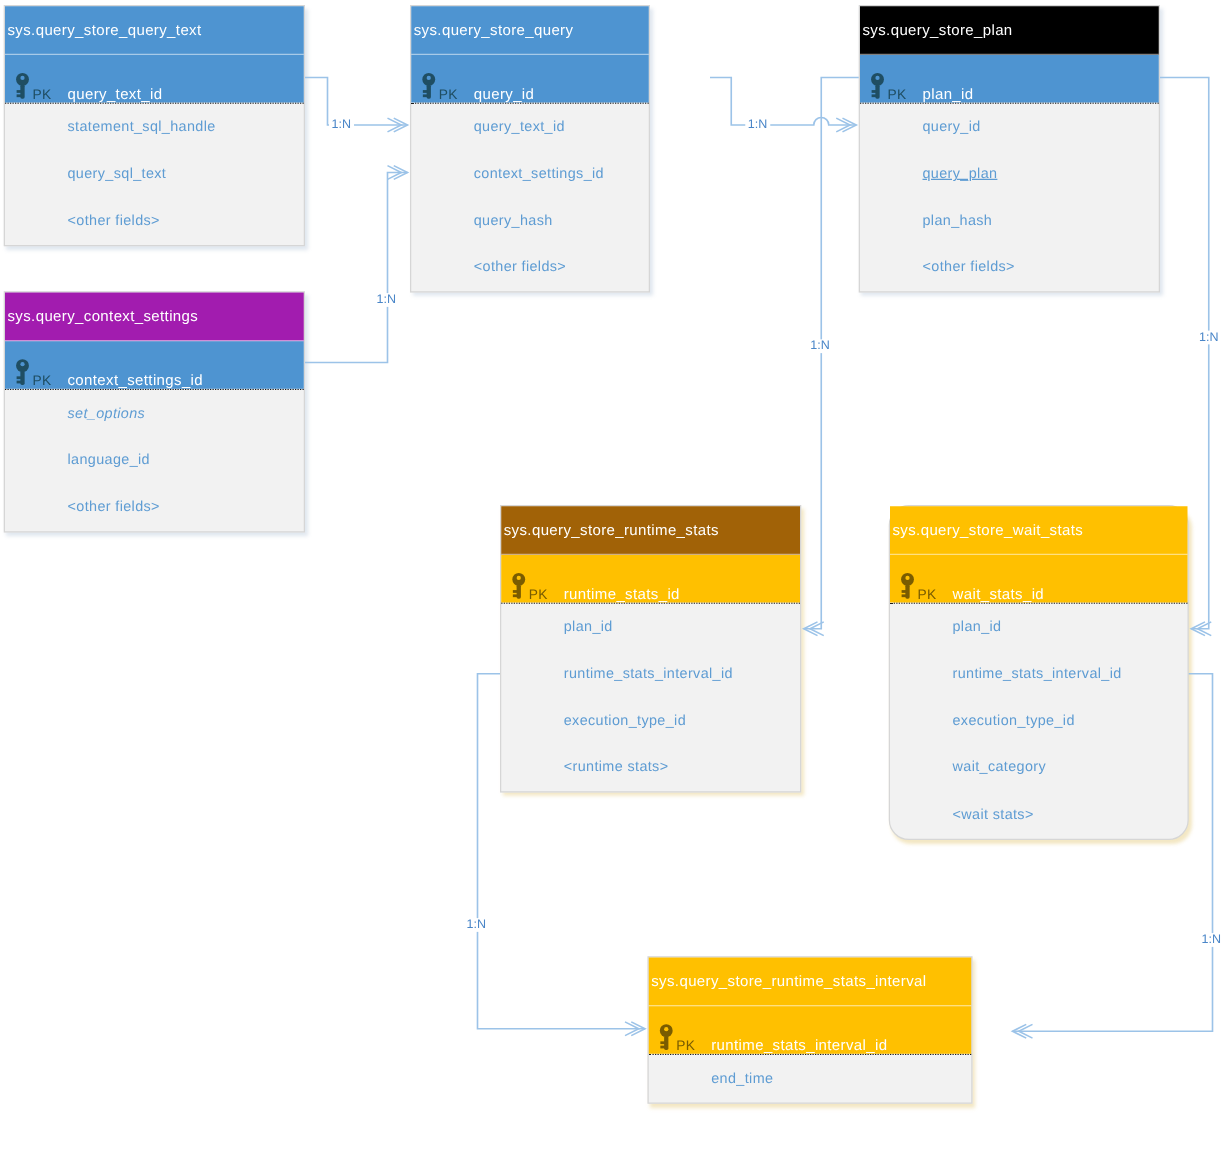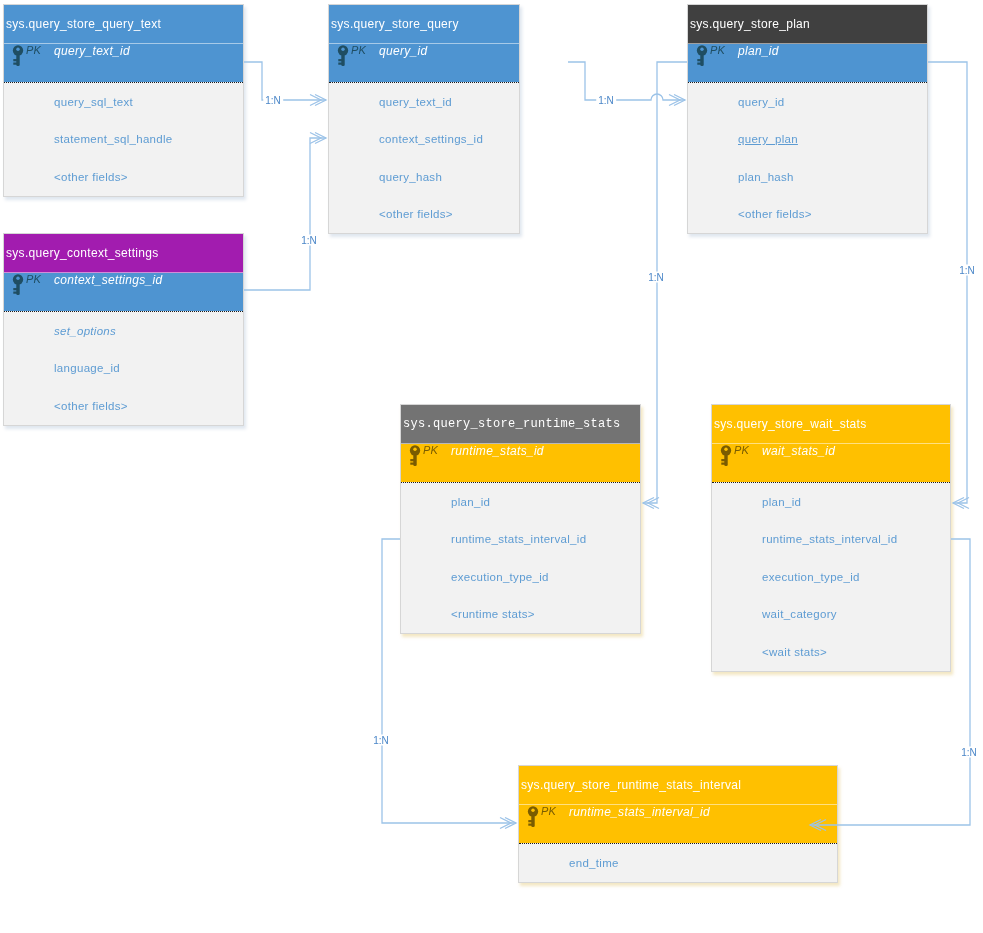--- a/index.html
+++ b/index.html
@@ -2,21 +2,21 @@
 <html><head>
 <meta charset="utf-8">
 <style>
   html,body{margin:0;padding:0;background:#ffffff;font-family:"Liberation Sans",sans-serif;}
   #canvas{position:relative;width:983px;height:933px;background:#ffffff;overflow:hidden;}
   .tbl{position:absolute;box-sizing:border-box;border:1px solid #d6d6d6;background:#f2f2f2;z-index:1;}
   .tbl.blue{box-shadow:2px 3px 3px rgba(130,160,190,.25);}
   .tbl.orange{box-shadow:2px 3px 3px rgba(225,195,105,.4);}
   .hdr{height:39px;box-sizing:border-box;display:flex;align-items:center;padding-left:2px;
        color:#ffffff;font-size:12px;letter-spacing:.3px;border-bottom:1px solid rgba(255,255,255,.5);}
-  .pkrow{height:38px;display:flex;align-items:flex-start;position:relative;font-style:italic;}
+  .pkrow{height:38px;display:flex;align-items:flex-end;position:relative;}
   .key{margin-left:8px;flex:0 0 auto;}
   .pklbl{font-size:11px;margin-left:2px;letter-spacing:.2px;}
   .pkfield{position:absolute;left:50px;color:#ffffff;font-size:12px;letter-spacing:.3px;}
   .tbody{border-top:1px dotted #1b1b1b;}
   .frow{height:37.5px;display:flex;align-items:center;padding-left:50px;font-size:11.5px;letter-spacing:.3px;}
   .clabel{position:absolute;transform:translate(-50%,-50%);background:#ffffff;font-size:10px;
           padding:0 2px;z-index:7;white-space:nowrap;}
   #wires{position:absolute;left:0;top:0;z-index:6;pointer-events:none;}
   #wires path{fill:none;stroke-width:1.3px;}
 </style>
@@ -49,22 +49,22 @@
             <rect x="5" y="12" width="4" height="13" rx="1.5"></rect>
             <rect x="1.5" y="17" width="4.5" height="2.6"></rect>
             <rect x="1.5" y="21" width="4.5" height="2.6"></rect>
           </g>
           <circle cx="7" cy="5.6" r="2" fill="#4e94d1"></circle>
         </svg>
         <span class="pklbl" style="color:#1f4e63">PK</span>
         <span class="pkfield">query_text_id</span>
       </div>
       <div class="tbody">
+        <div class="frow" style="color: rgb(94, 156, 211);">statement_sql_handle</div>
         <div class="frow" style="color: rgb(94, 156, 211);">query_sql_text</div>
-        <div class="frow" style="color: rgb(94, 156, 211);">statement_sql_handle</div>
         <div class="frow" style="color: rgb(94, 156, 211);">&lt;other fields&gt;</div>
       </div>
     </div>
     <div class="tbl blue" style="left: 328px; top: 4px; width: 192px;">
       <div class="hdr" style="background: rgb(78, 148, 209);">sys.query_store_query</div>
       <div class="pkrow" style="background: rgb(78, 148, 209);">
         <svg class="key" width="12" height="25" viewBox="0 0 14 28">
           <g fill="#1f4e63">
             <circle cx="7" cy="7" r="6"></circle>
             <rect x="5" y="12" width="4" height="13" rx="1.5"></rect>
@@ -77,21 +77,21 @@
         <span class="pkfield">query_id</span>
       </div>
       <div class="tbody">
         <div class="frow" style="color: rgb(94, 156, 211);">query_text_id</div>
         <div class="frow" style="color: rgb(94, 156, 211);">context_settings_id</div>
         <div class="frow" style="color: rgb(94, 156, 211);">query_hash</div>
         <div class="frow" style="color: rgb(94, 156, 211);">&lt;other fields&gt;</div>
       </div>
     </div>
     <div class="tbl blue" style="left: 687px; top: 4px; width: 241px;">
-      <div class="hdr" style="background: #404040;">sys.query_store_plan</div>
+      <div class="hdr" style="background: #000000;">sys.query_store_plan</div>
       <div class="pkrow" style="background: rgb(78, 148, 209);">
         <svg class="key" width="12" height="25" viewBox="0 0 14 28">
           <g fill="#1f4e63">
             <circle cx="7" cy="7" r="6"></circle>
             <rect x="5" y="12" width="4" height="13" rx="1.5"></rect>
             <rect x="1.5" y="17" width="4.5" height="2.6"></rect>
             <rect x="1.5" y="21" width="4.5" height="2.6"></rect>
           </g>
           <circle cx="7" cy="5.6" r="2" fill="#4e94d1"></circle>
         </svg>
@@ -120,42 +120,42 @@
         <span class="pklbl" style="color:#1f4e63">PK</span>
         <span class="pkfield">context_settings_id</span>
       </div>
       <div class="tbody">
         <div class="frow" style="color: rgb(94, 156, 211); font-style: italic;">set_options</div>
         <div class="frow" style="color: rgb(94, 156, 211);">language_id</div>
         <div class="frow" style="color: rgb(94, 156, 211);">&lt;other fields&gt;</div>
       </div>
     </div>
     <div class="tbl orange" style="left: 400px; top: 404px; width: 241px;">
-      <div class="hdr" style="background: #737373; font-family: Liberation Mono, monospace;">sys.query_store_runtime_stats</div>
+      <div class="hdr" style="background: #a16207;">sys.query_store_runtime_stats</div>
       <div class="pkrow" style="background: rgb(255, 192, 0);">
         <svg class="key" width="12" height="25" viewBox="0 0 14 28">
           <g fill="#7a5c00">
             <circle cx="7" cy="7" r="6"></circle>
             <rect x="5" y="12" width="4" height="13" rx="1.5"></rect>
             <rect x="1.5" y="17" width="4.5" height="2.6"></rect>
             <rect x="1.5" y="21" width="4.5" height="2.6"></rect>
           </g>
           <circle cx="7" cy="5.6" r="2" fill="#ffc000"></circle>
         </svg>
         <span class="pklbl" style="color:#7a5c00">PK</span>
         <span class="pkfield">runtime_stats_id</span>
       </div>
       <div class="tbody">
         <div class="frow" style="color: rgb(94, 156, 211);">plan_id</div>
         <div class="frow" style="color: rgb(94, 156, 211);">runtime_stats_interval_id</div>
         <div class="frow" style="color: rgb(94, 156, 211);">execution_type_id</div>
         <div class="frow" style="color: rgb(94, 156, 211);">&lt;runtime stats&gt;</div>
       </div>
     </div>
-    <div class="tbl orange" style="left: 711px; top: 404px; width: 240px;">
+    <div class="tbl orange" style="left: 711px; top: 404px; width: 240px; border-radius: 16px;">
       <div class="hdr" style="background: rgb(255, 192, 0);">sys.query_store_wait_stats</div>
       <div class="pkrow" style="background: rgb(255, 192, 0);">
         <svg class="key" width="12" height="25" viewBox="0 0 14 28">
           <g fill="#7a5c00">
             <circle cx="7" cy="7" r="6"></circle>
             <rect x="5" y="12" width="4" height="13" rx="1.5"></rect>
             <rect x="1.5" y="17" width="4.5" height="2.6"></rect>
             <rect x="1.5" y="21" width="4.5" height="2.6"></rect>
           </g>
           <circle cx="7" cy="5.6" r="2" fill="#ffc000"></circle>
@@ -164,21 +164,21 @@
         <span class="pkfield">wait_stats_id</span>
       </div>
       <div class="tbody">
         <div class="frow" style="color: rgb(94, 156, 211);">plan_id</div>
         <div class="frow" style="color: rgb(94, 156, 211);">runtime_stats_interval_id</div>
         <div class="frow" style="color: rgb(94, 156, 211);">execution_type_id</div>
         <div class="frow" style="color: rgb(94, 156, 211);">wait_category</div>
         <div class="frow" style="color: rgb(94, 156, 211);">&lt;wait stats&gt;</div>
       </div>
     </div>
-    <div class="tbl orange" style="left: 518px; top: 765px; width: 320px;">
+    <div class="tbl orange" style="left: 518px; top: 765px; width: 260px;">
       <div class="hdr" style="background: rgb(255, 192, 0);">sys.query_store_runtime_stats_interval</div>
       <div class="pkrow" style="background: rgb(255, 192, 0);">
         <svg class="key" width="12" height="25" viewBox="0 0 14 28">
           <g fill="#7a5c00">
             <circle cx="7" cy="7" r="6"></circle>
             <rect x="5" y="12" width="4" height="13" rx="1.5"></rect>
             <rect x="1.5" y="17" width="4.5" height="2.6"></rect>
             <rect x="1.5" y="21" width="4.5" height="2.6"></rect>
           </g>
           <circle cx="7" cy="5.6" r="2" fill="#ffc000"></circle>

